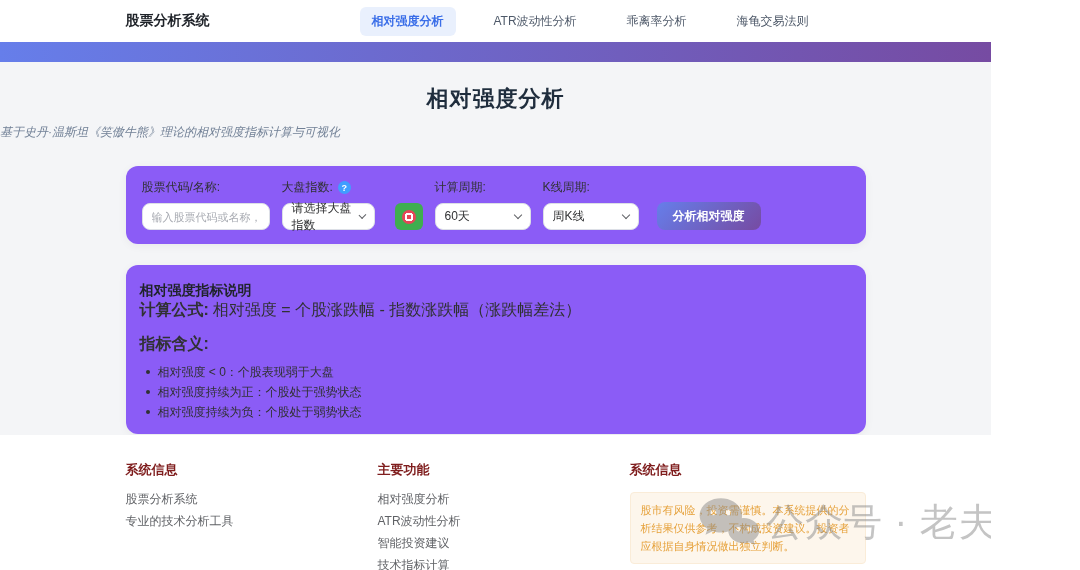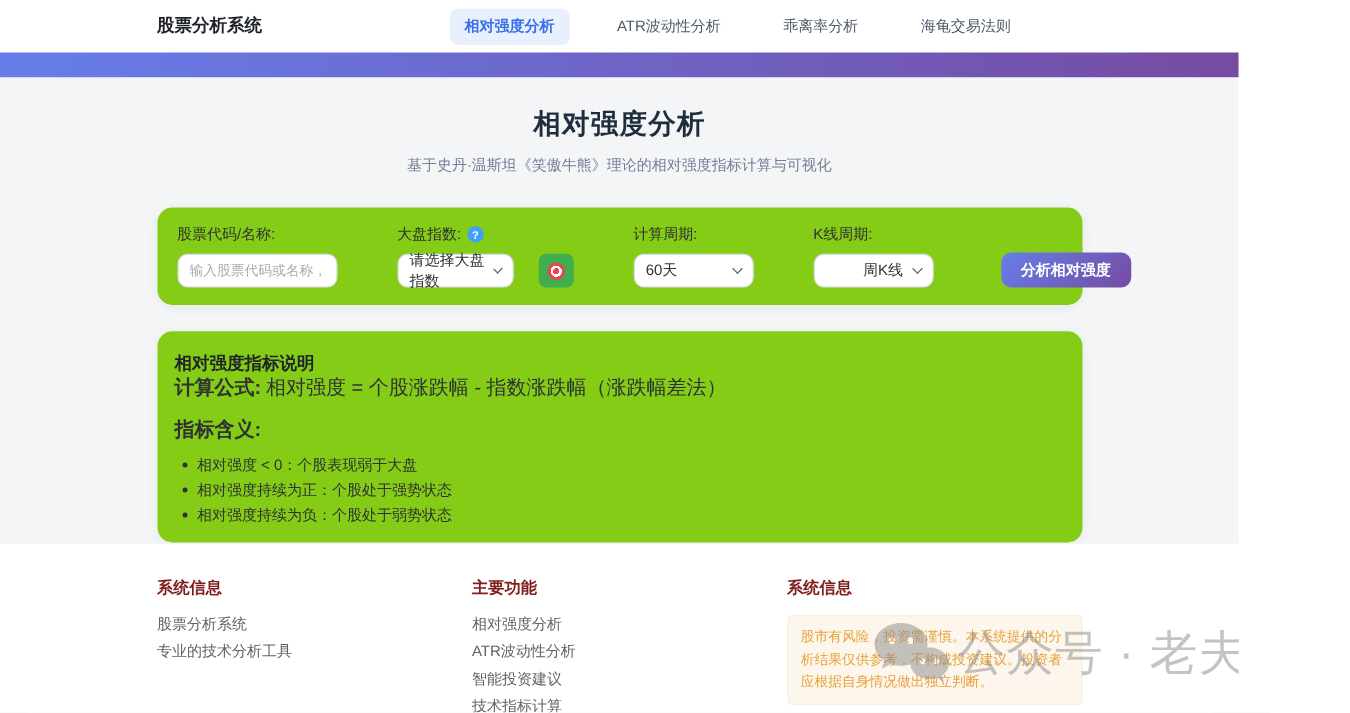--- a/index.html
+++ b/index.html
@@ -14,36 +14,36 @@
   .nav-menu { display:flex; align-items:center; gap:26px; margin-left:150px; }
   .nav-item { font-size:12px; color:#4e5969; padding:6px 12px; border-radius:6px; cursor:pointer; white-space:nowrap; }
   .nav-item.active { background:#e9f0fd; color:#3a6ee8; font-weight:bold; }
 
   
   .band { height:20px; background:linear-gradient(90deg,#667eea 0%,#764ba2 100%); }
 
   
   .content { height:373px; background:#f4f5f7; }
   .page-title { padding-top:22px; text-align:center; font-size:22px; font-weight:bold; color:#1f2d3d; letter-spacing:1px; }
-  .page-subtitle { margin-top:10px; text-align:center; font-size:12px; color:#718096; }
+  .page-subtitle { margin-top:10px; text-align:left; font-size:12px; color:#718096;font-style:italic; }
 
-  .card { width:740px; margin:0 auto; background:#84cc16; border-radius:12px; box-shadow:0 2px 10px rgba(0,0,0,0.05);gap:36px; }
+  .card { width:740px; margin:0 auto; background:#8b5cf6; border-radius:12px; box-shadow:0 2px 10px rgba(0,0,0,0.05); }
 
   
   .form-card { margin-top:25px; padding:13px 16px 14px; display:flex; align-items:flex-end; }
   .field { display:flex; flex-direction:column; }
   .field-label { font-size:12px; color:#303133; margin-bottom:7px; display:flex; align-items:center; gap:5px; white-space:nowrap; }
   .control { height:27px; border:1px solid #dcdfe6; border-radius:8px; background:#fff; font-size:12px; color:#303133; display:flex; align-items:center; padding:0 9px; }
   input.control { width:128px; font-size:11px; color:#303133; }
   input.control::placeholder { color:#a8abb2; }
   .select { justify-content:space-between; cursor:pointer; }
   .select .chevron { width:6px; height:6px; border-right:1.5px solid #606266; border-bottom:1.5px solid #606266; transform:rotate(45deg); margin-left:8px; margin-top:-3px; }
   .sel-index { width:93px; margin-right:20px; }
   .sel-period { width:96px; }
-  .sel-kline { width:96px;justify-content:flex-end; }
+  .sel-kline { width:96px; }
   .gap12 { margin-right:12px; }
   .help-icon { width:13px; height:13px; border-radius:50%; background:#409eff; color:#fff; font-size:9px; font-weight:bold; display:inline-flex; align-items:center; justify-content:center; cursor:pointer; }
   .index-row { display:flex; align-items:flex-end; }
   .target-btn { width:28px; height:27px; border:none; border-radius:6px; background:#3fae4f; display:flex; align-items:center; justify-content:center; cursor:pointer; }
   .target-shape { width:14px; height:14px; border-radius:50%; background:radial-gradient(circle at 50% 50%, #e64557 0 2.5px, #ffffff 2.5px 4.5px, #e64557 4.5px 7px); }
   .submit-btn { height:28px; margin-left:18px; padding:0 16px; border:none; border-radius:8px; background:linear-gradient(135deg,#667eea 0%,#764ba2 100%); color:#fff; font-size:12px; font-weight:bold; cursor:pointer; white-space:nowrap; }
 
   
   .info-card { margin-top:21px; padding:17px 14px 16px; }
   .info-title { font-size:14px; font-weight:bold; color:#1f2329; }

